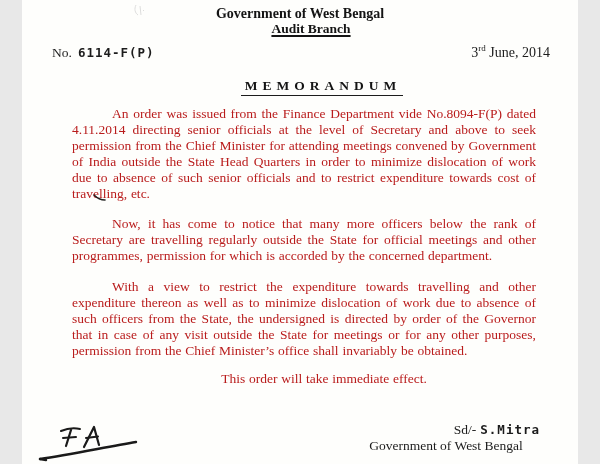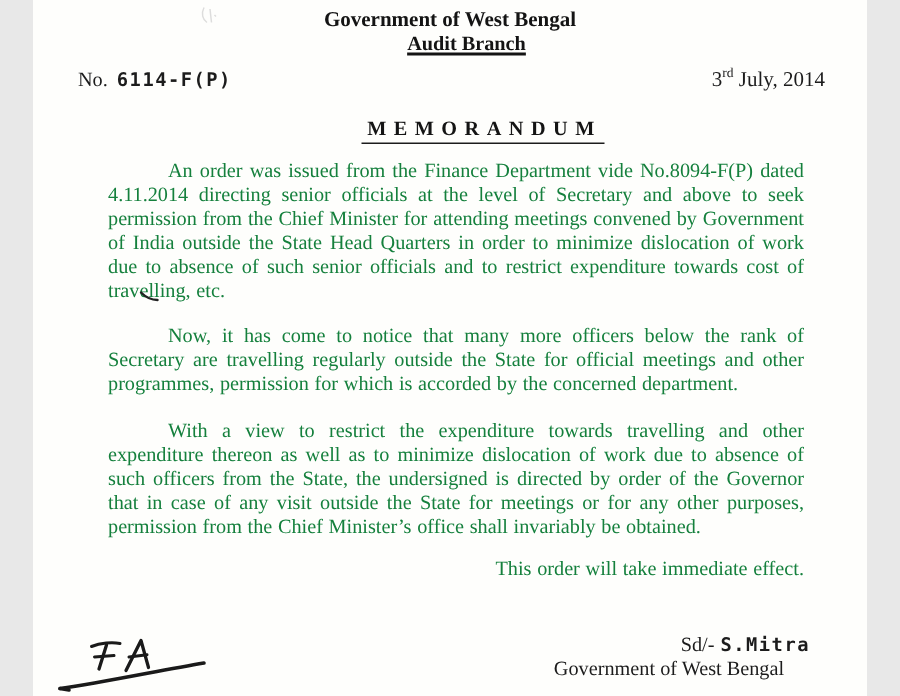--- a/index.html
+++ b/index.html
@@ -21,26 +21,26 @@
   
   .title-wrap{text-align:center;margin-top:15px;padding-left:44px;}
   .memo-title{
     display:inline-block;font-weight:bold;font-size:13.5px;letter-spacing:5px;
     border-bottom:1.6px solid #1c1c1c;padding:0 2px 1px 4px;color:#141414;
   }
   
   .body-text{margin:0 42px 0 50px;}
   .body-text p{
     margin:0;text-align:justify;text-indent:40px;
-    font-size:13.5px;line-height:16.1px;word-spacing:0.4px;color:#15803d;
+    font-size:13.5px;line-height:16.1px;word-spacing:0.4px;color:#b91c1c;
   }
   .body-text p.p1{margin-top:10px;}
   .body-text p.p2{margin-top:13px;}
   .body-text p.p3{margin-top:15px;}
-  .body-text p.p4{margin-top:12px;text-align:right;}
+  .body-text p.p4{margin-top:12px;text-align:center;}
   
   .signature{width:212px;margin:35px 26px 0 auto;line-height:15.5px;text-align:center;}
   .sig-sd{text-align:right;padding-right:12px;font-size:13.5px;}
   .sig-sd .mono{font-family:"DejaVu Sans Mono", monospace;font-weight:bold;font-size:12.5px;letter-spacing:1px;margin-left:4px;}
   .sig-line{font-size:13.5px;}
   
   .fa-mark{position:absolute;left:12px;top:419px;}
   .pen-tick{position:absolute;left:69px;top:192px;}
   .scan-artifact{position:absolute;left:109px;top:2px;opacity:.55;}
 </style>
@@ -52,21 +52,21 @@
   <div class="doc-header">
     <div class="h-line">Government of West Bengal</div>
     <div class="h-line h-underline">Audit Branch</div>
   </div>
 
   <div class="ref-row">
     <div class="ref-no">
       <span>No.</span><span class="mono">6114-F(P)</span>
     </div>
     <div class="date">
-      <span>3</span><sup>rd</sup><span> July, 2014</span>
+      <span>3</span><sup>rd</sup><span> June, 2014</span>
     </div>
   </div>
 
   <div class="title-wrap">
     <span class="memo-title">MEMORANDUM</span>
   </div>
 
   <div class="body-text">
     <p class="p1">An order was issued from the Finance Department vide No.8094-F(P) dated 4.11.2014 directing senior officials at the level of Secretary and above to seek permission from the Chief Minister for attending meetings convened by Government of India outside the State Head Quarters in order to minimize dislocation of work due to absence of such senior officials and to restrict expenditure towards cost of travelling, etc.</p>
     <p class="p2">Now, it has come to notice that many more officers below the rank of Secretary are travelling regularly outside the State for official meetings and other programmes, permission for which is accorded by the concerned department.</p>

